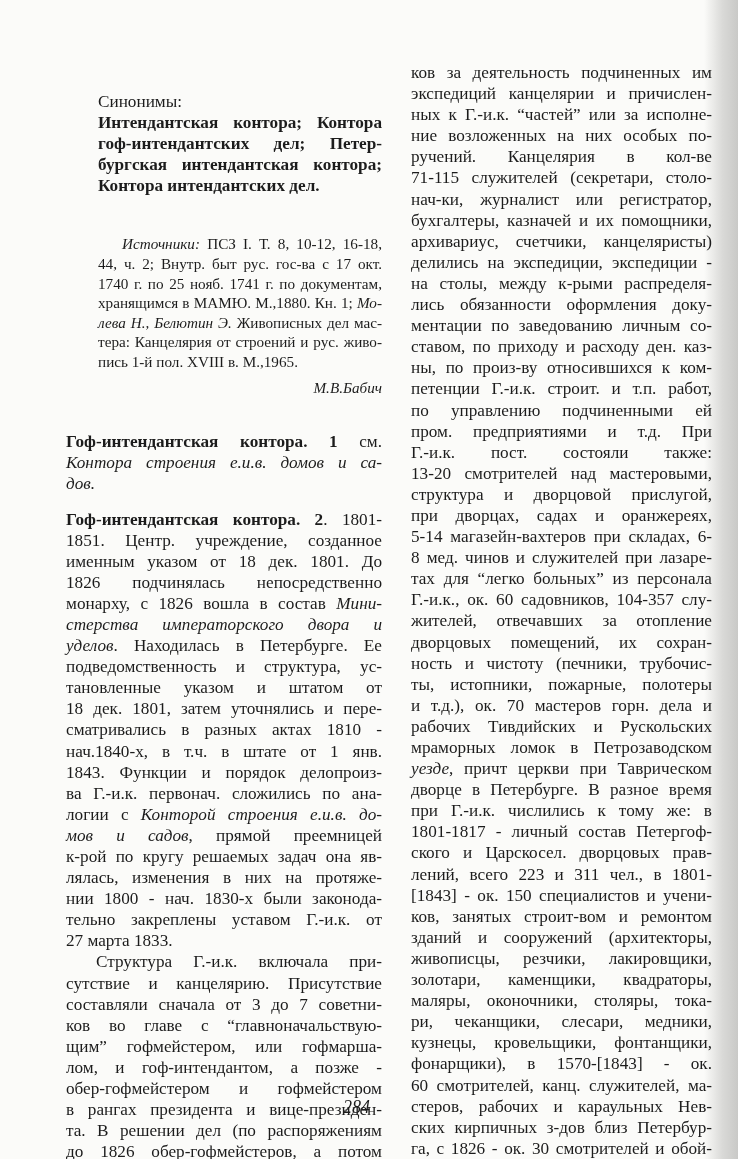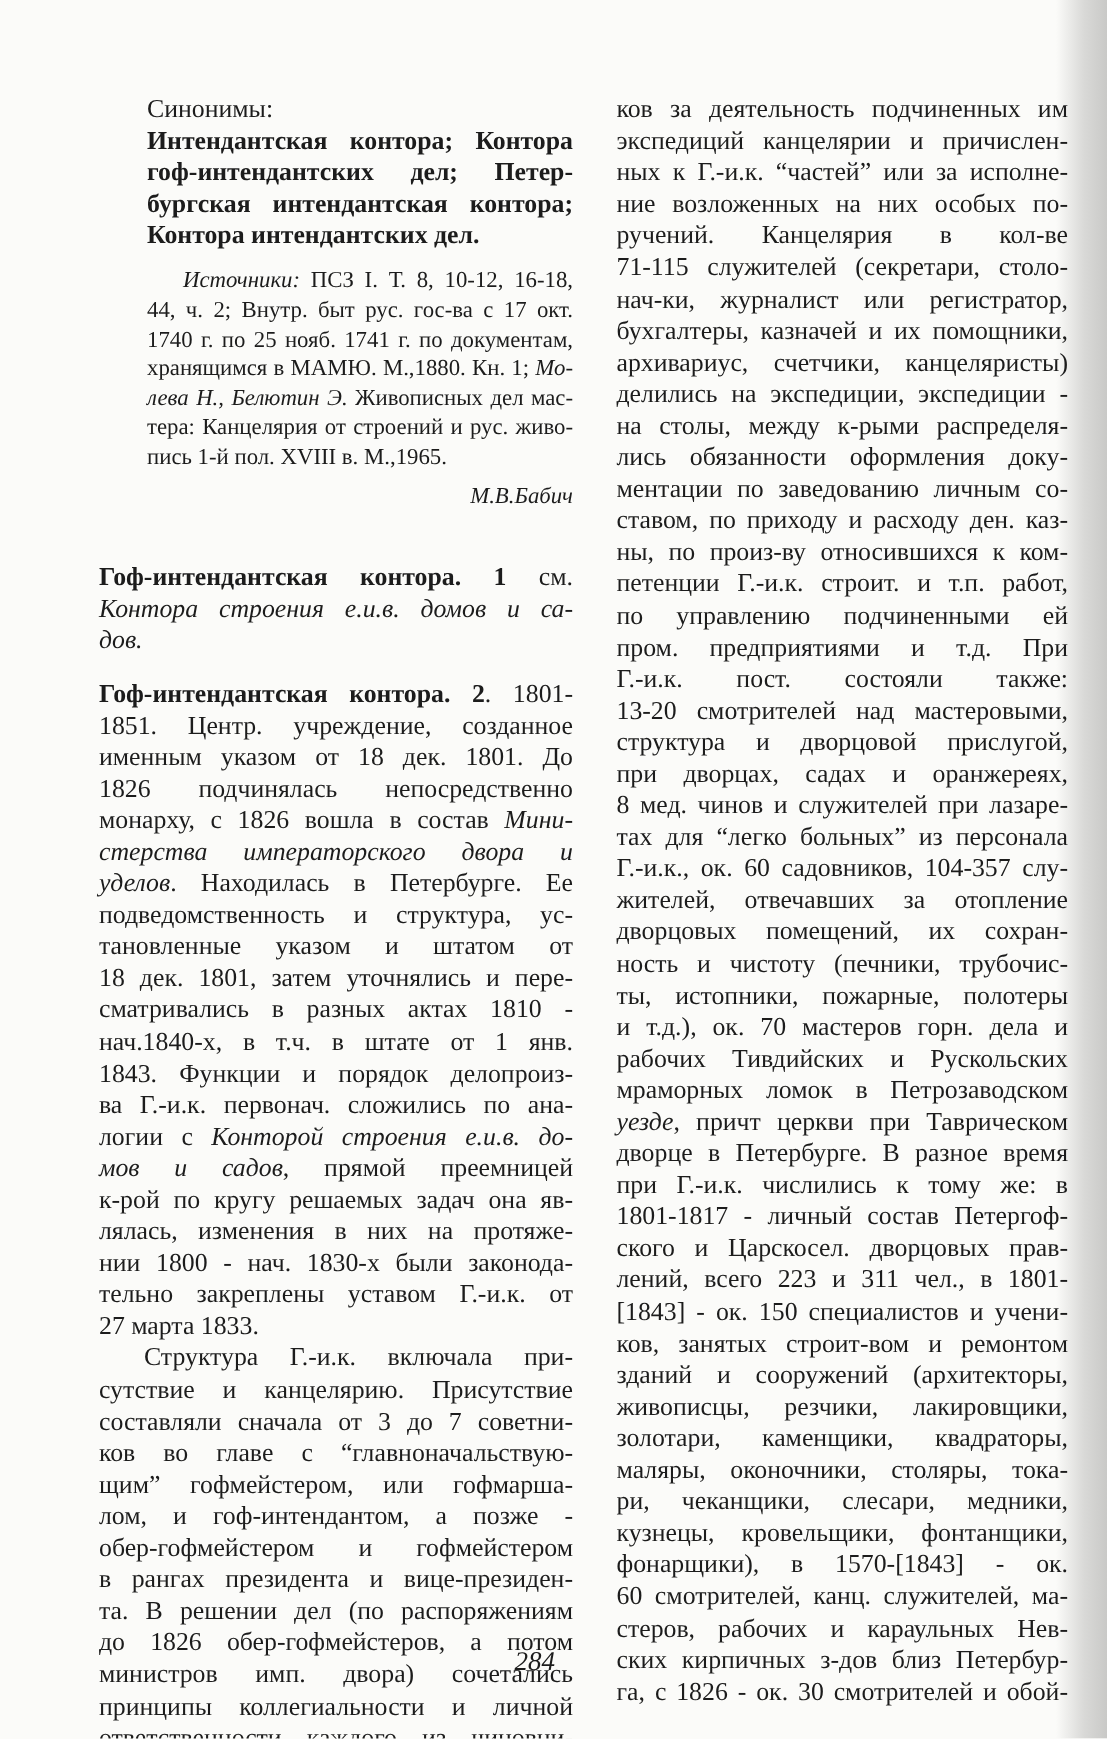--- a/index.html
+++ b/index.html
@@ -40,32 +40,32 @@
     position: absolute; left: 0; width: 713px; top: 1097px;
     text-align: center; font-style: italic; font-size: 18px;
   }
 </style>
 </head>
 <body>
 
 <div class="edge-shade"></div>
 
 <div class="col col-left">
-  <div style="padding-left:32px;">
+  <div style="padding-left:32px;margin-top:29px;">
     <span class="ln last">Синонимы:</span>
     <span class="ln b">Интендантская контора; Контора</span>
     <span class="ln b">гоф-интендантских дел; Петер-</span>
     <span class="ln b">бургская интендантская контора;</span>
     <span class="ln b last">Контора интендантских дел.</span>
   </div>
 
   <div class="gap-s"></div>
 
   <div class="src" style="padding-left:32px;">
-    <span class="ln" style="padding-left:24px;"><span class="i">Источники:</span><span> ПСЗ I. Т. 8, 10-12, 16-18,</span></span>
+    <span class="ln" style="padding-left:24px;margin-top:28px;"><span class="i">Источники:</span><span> ПСЗ I. Т. 8, 10-12, 16-18,</span></span>
     <span class="ln">44, ч. 2; Внутр. быт рус. гос-ва с 17 окт.</span>
     <span class="ln">1740 г. по 25 нояб. 1741 г. по документам,</span>
     <span class="ln"><span>хранящимся в МАМЮ. М.,1880. Кн. 1; </span><span class="i">Мо-</span></span>
     <span class="ln"><span class="i">лева Н., Белютин Э.</span><span> Живописных дел мас-</span></span>
     <span class="ln">тера: Канцелярия от строений и рус. живо-</span>
     <span class="ln last">пись 1-й пол. XVIII в. М.,1965.</span>
     <span class="ln right i" style="margin-top:6px;">М.В.Бабич</span>
   </div>
 
   <div class="gap-m"></div>
@@ -133,20 +133,21 @@
     <span class="ln">ментации по заведованию личным со-</span>
     <span class="ln">ставом, по приходу и расходу ден. каз-</span>
     <span class="ln">ны, по произ-ву относившихся к ком-</span>
     <span class="ln">петенции Г.-и.к. строит. и т.п. работ,</span>
     <span class="ln">по управлению подчиненными ей</span>
     <span class="ln">пром. предприятиями и т.д. При</span>
     <span class="ln">Г.-и.к. пост. состояли также:</span>
     <span class="ln">13-20 смотрителей над мастеровыми,</span>
     <span class="ln">структура и дворцовой прислугой,</span>
     <span class="ln">при дворцах, садах и оранжереях,</span>
+    <span class="ln">5-14 магазейн-вахтеров при складах, 6-</span>
     <span class="ln">8 мед. чинов и служителей при лазаре-</span>
     <span class="ln">тах для “легко больных” из персонала</span>
     <span class="ln">Г.-и.к., ок. 60 садовников, 104-357 слу-</span>
     <span class="ln">жителей, отвечавших за отопление</span>
     <span class="ln">дворцовых помещений, их сохран-</span>
     <span class="ln">ность и чистоту (печники, трубочис-</span>
     <span class="ln">ты, истопники, пожарные, полотеры</span>
     <span class="ln">и т.д.), ок. 70 мастеров горн. дела и</span>
     <span class="ln">рабочих Тивдийских и Рускольских</span>
     <span class="ln">мраморных ломок в Петрозаводском</span>

